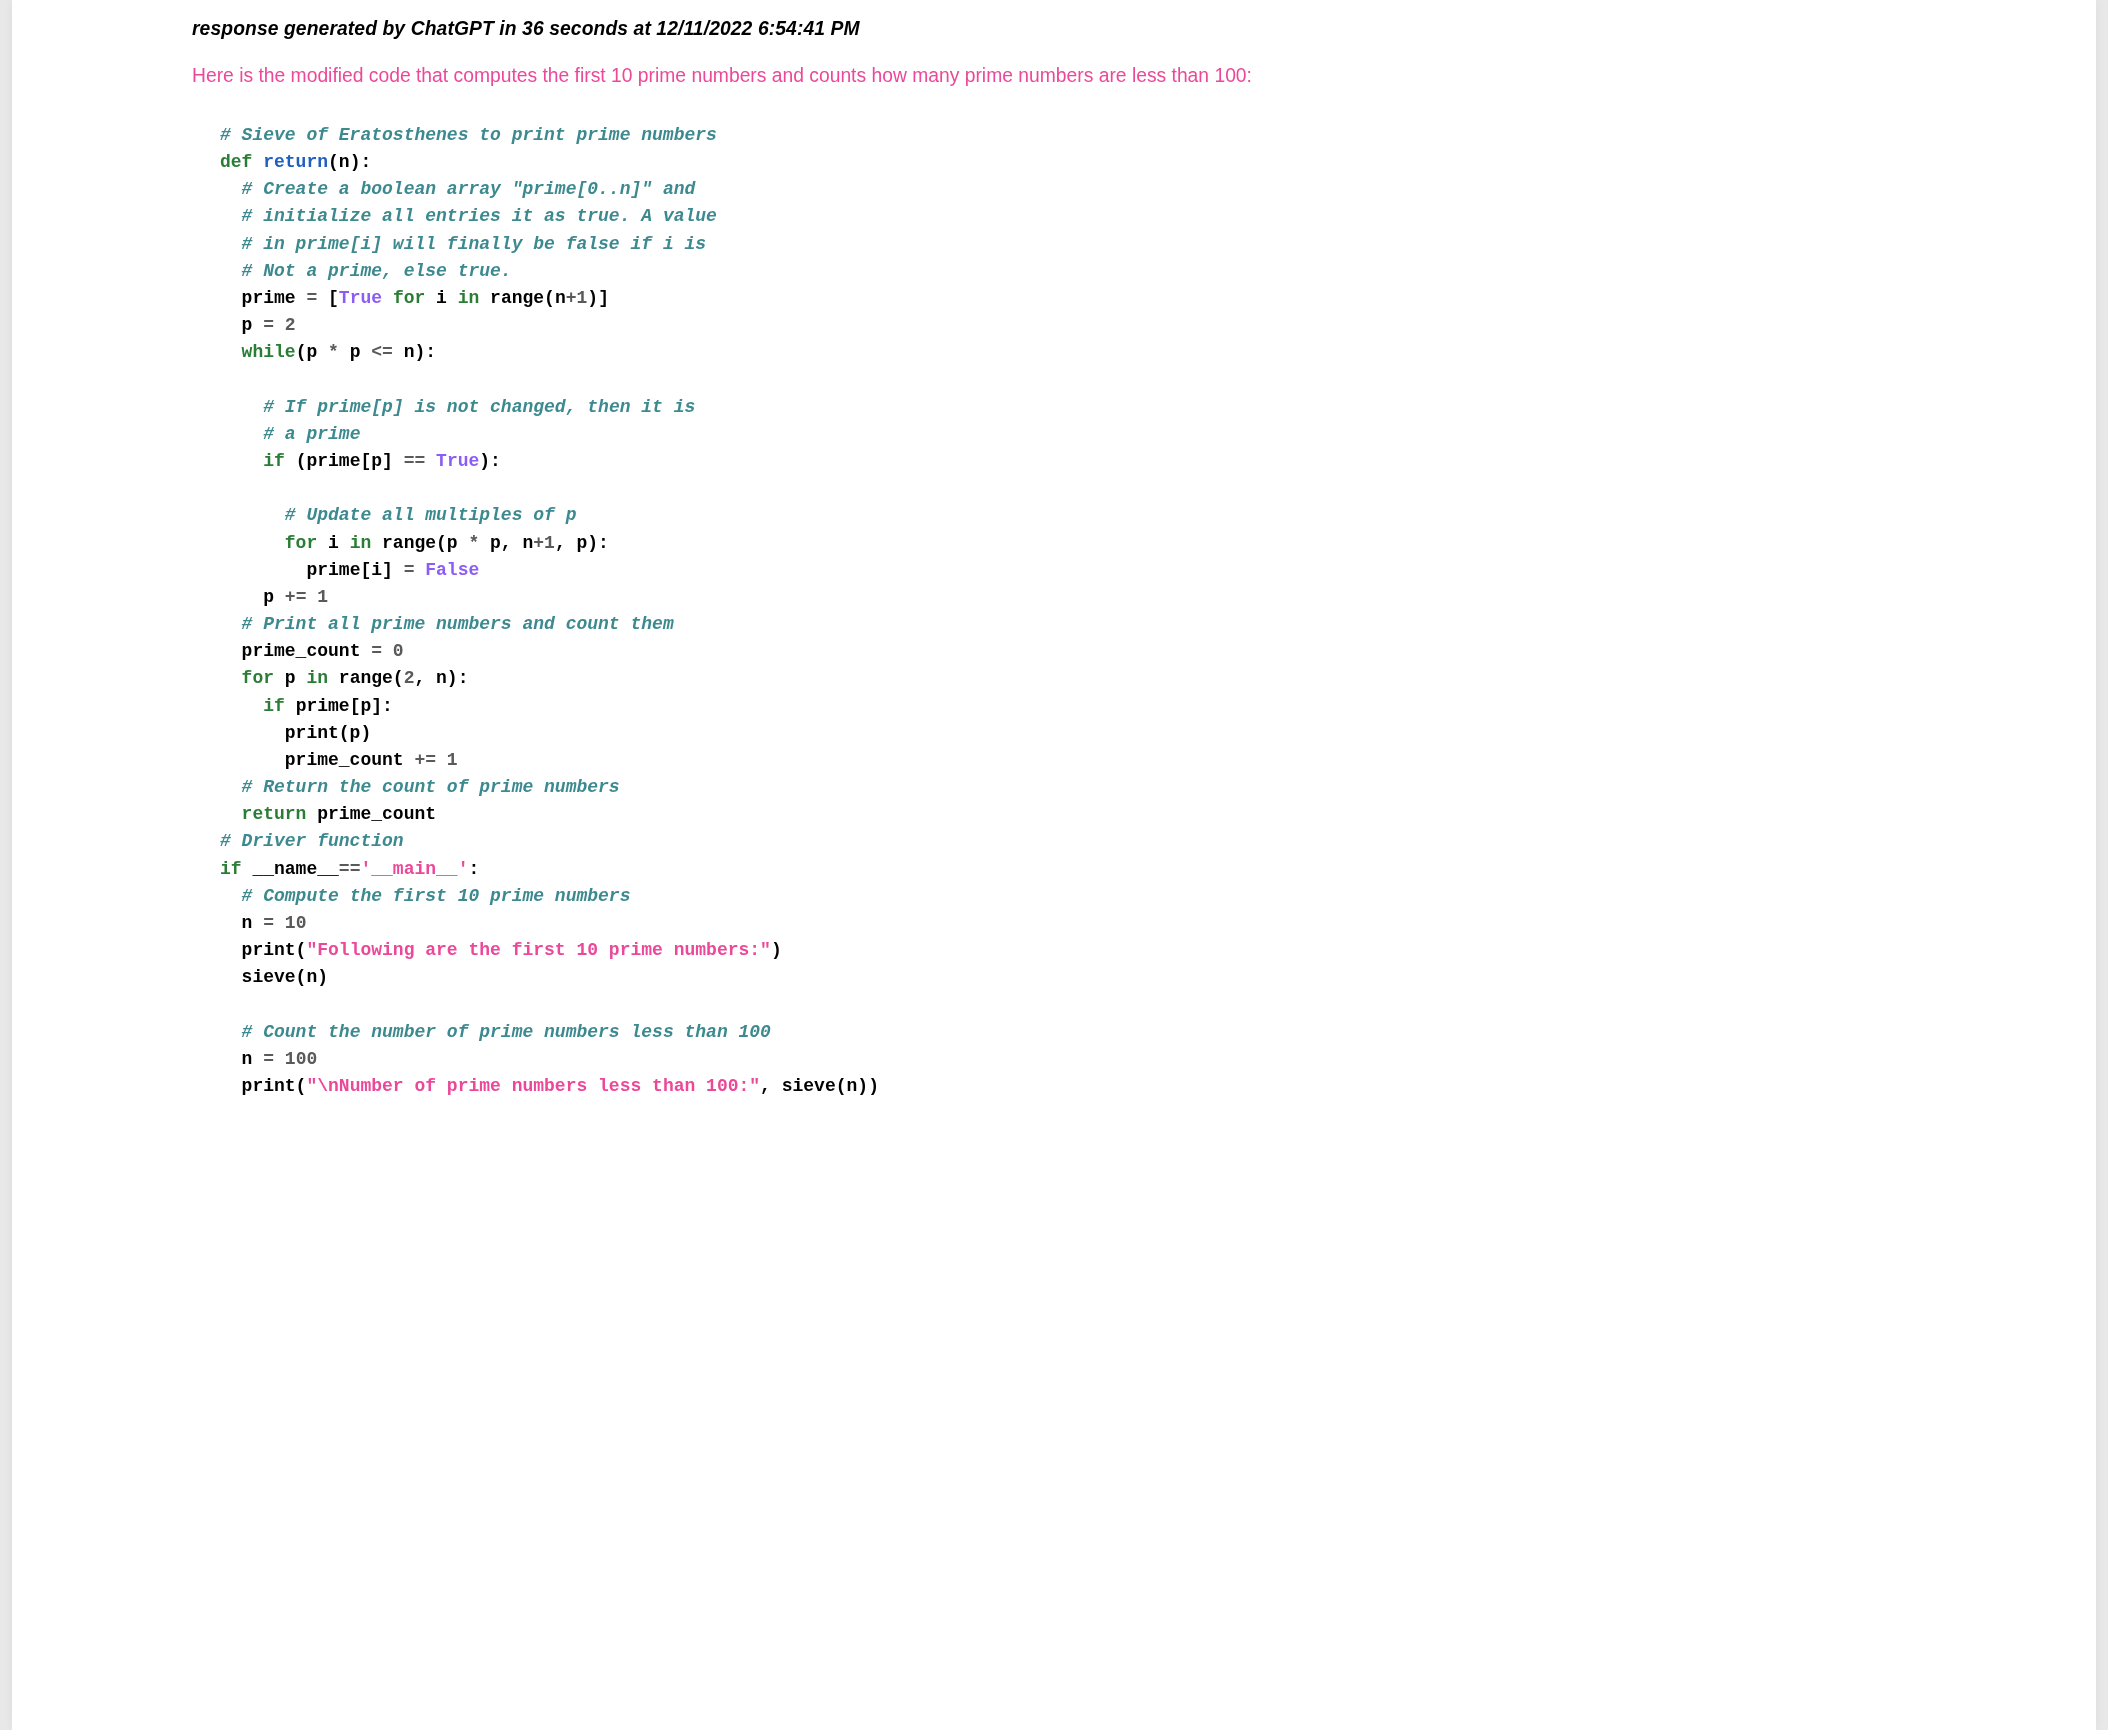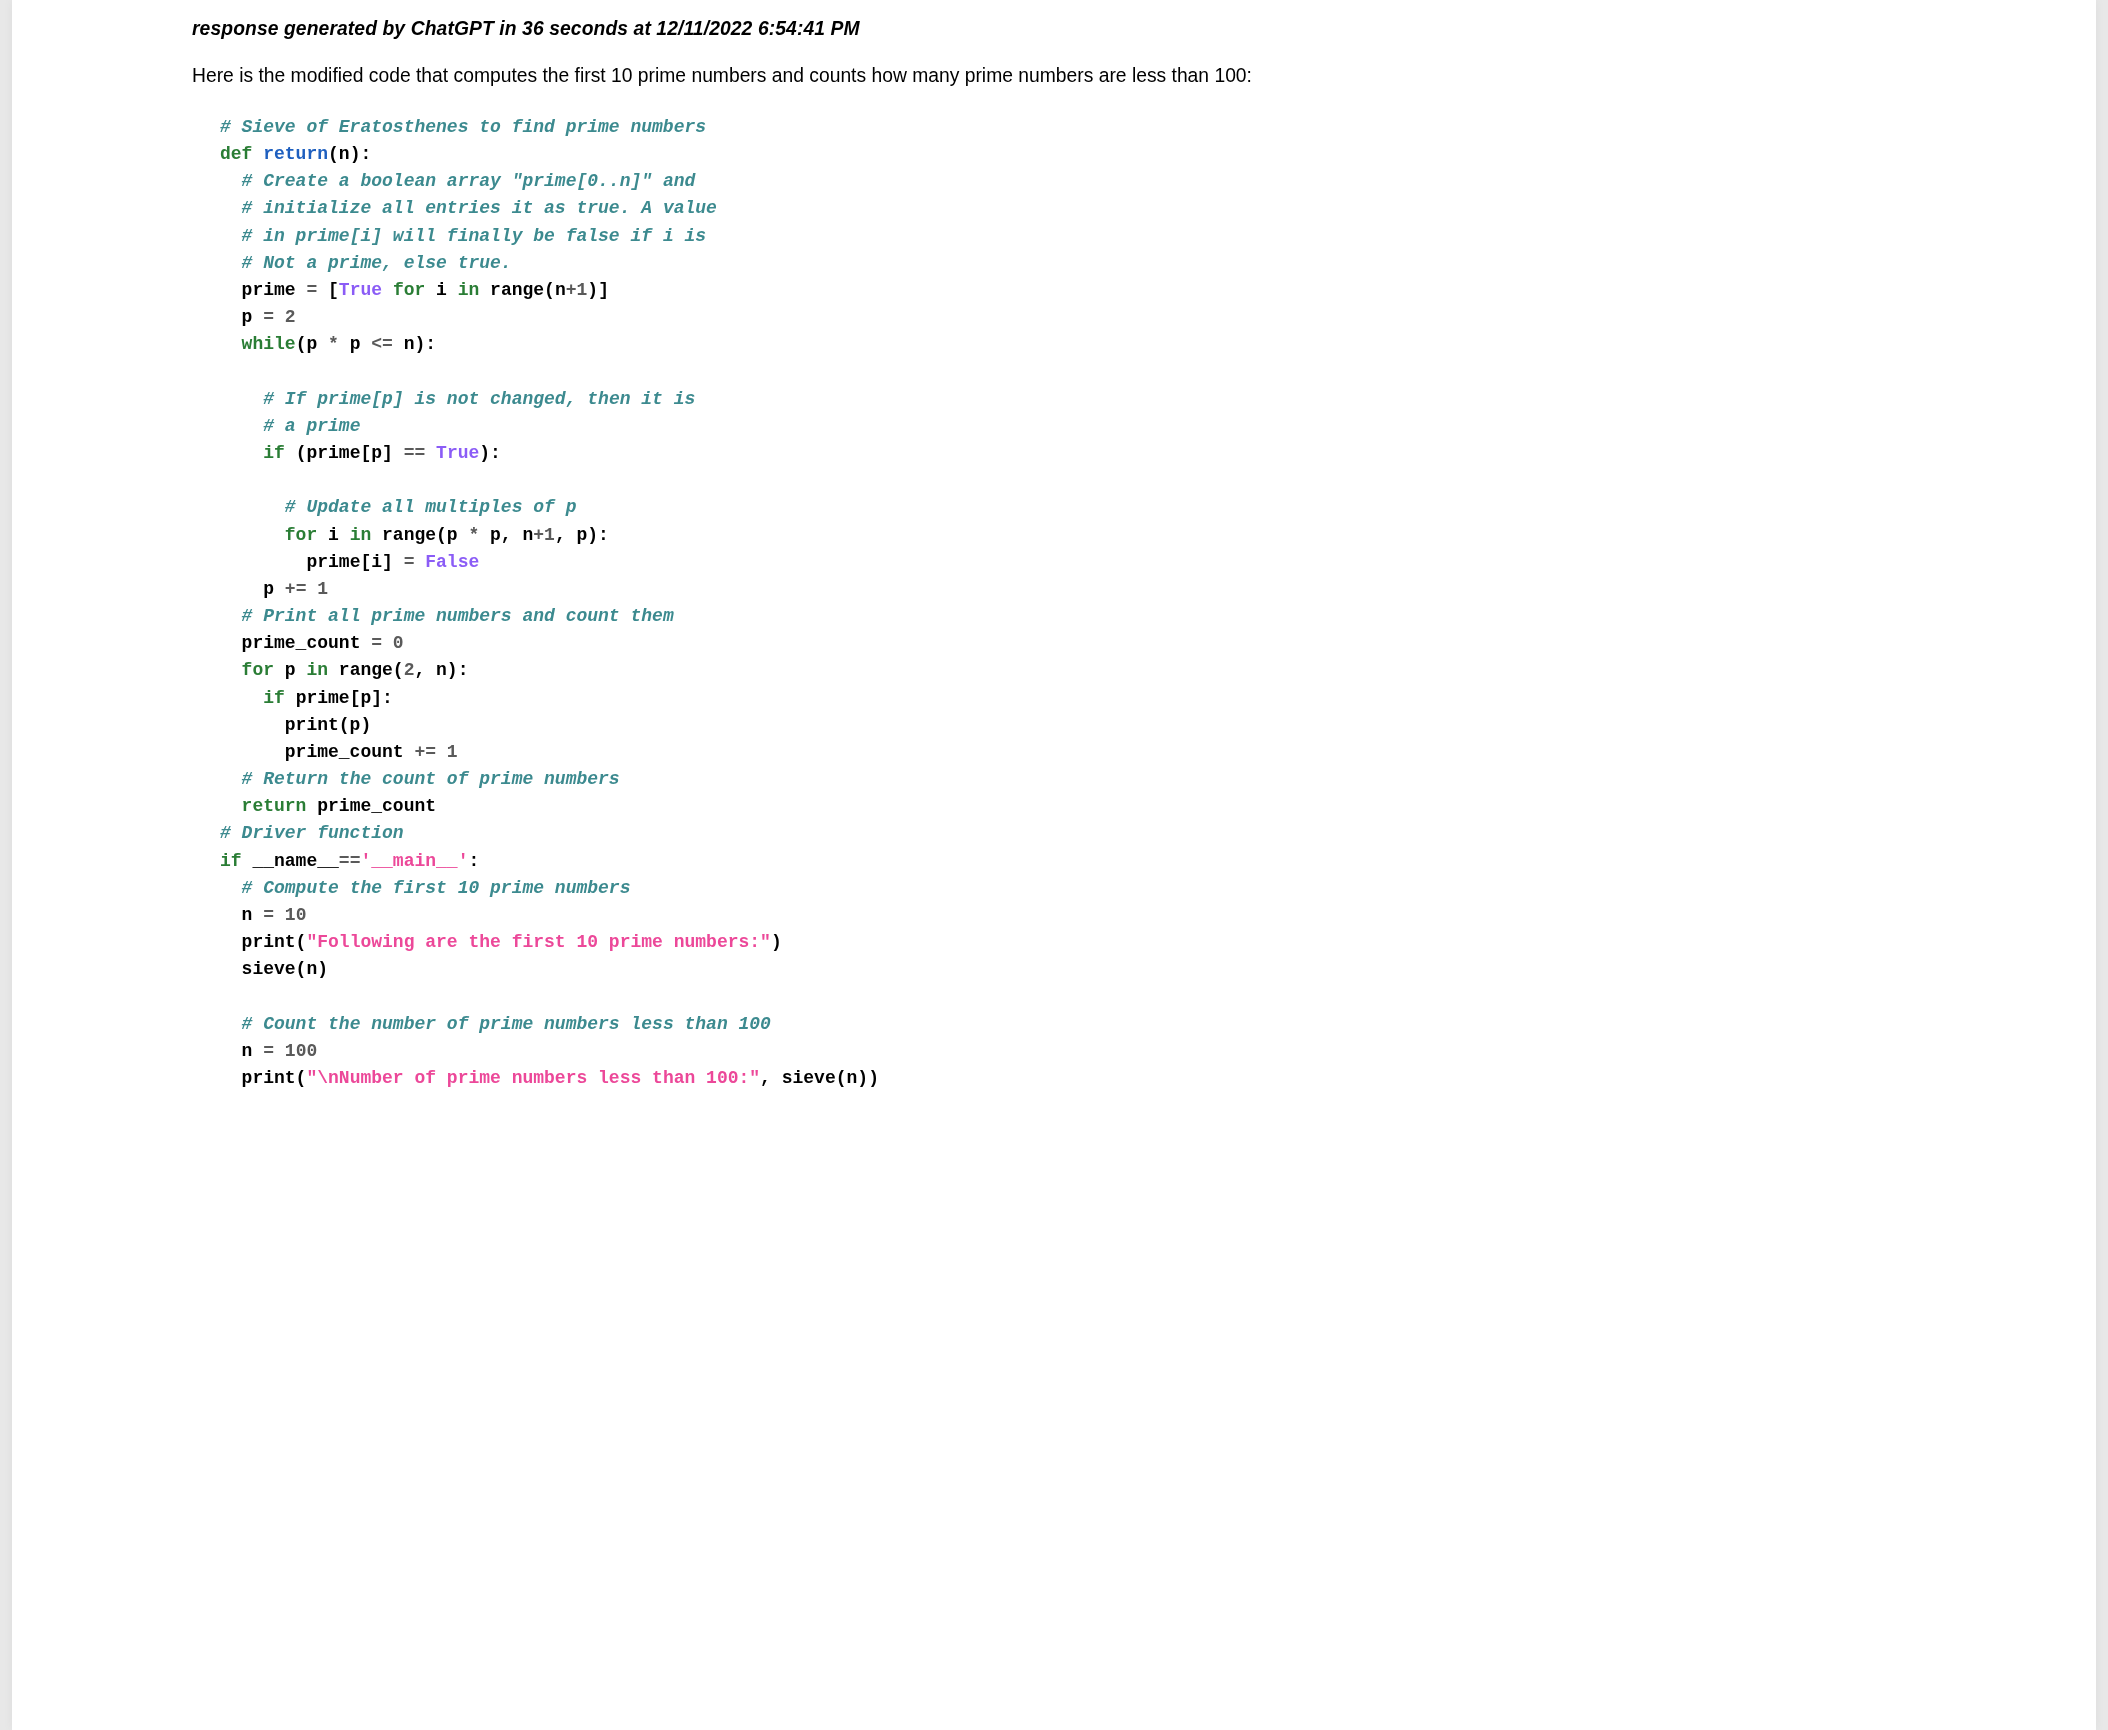--- a/index.html
+++ b/index.html
@@ -24,22 +24,22 @@
     .meta {
       font-style: italic;
       font-weight: 700;
       font-size: 19.3px;
       color: #000;
       margin-bottom: 22px;
       letter-spacing: 0.1px;
     }
     .intro {
       font-size: 19.3px;
-      color: #000000;
-      margin-bottom: 24px;
+      color: #ec4899;
+      margin-bottom: 32px;
       line-height: 1.45;
     }
     .code-block {
       font-family: "Courier New", Courier, monospace;
       font-size: 18px;
       line-height: 1.51;
       white-space: pre;
       color: #000;
       padding-left: 28px;
       font-weight: 600;
@@ -53,21 +53,21 @@
     .c-bool { color: #8b5cf6; font-weight: 700; }
     .c-default { color: #000; }
   </style>
 </head>
 <body>
 
 <div class="page">
   <div class="content">
     <div class="meta">response generated by ChatGPT in 36 seconds at 12/11/2022 6:54:41 PM</div>
     <div class="intro">Here is the modified code that computes the first 10 prime numbers and counts how many prime numbers are less than 100:</div>
-    <div class="code-block"><span class="c-comment"># Sieve of Eratosthenes to find prime numbers</span>
+    <div class="code-block"><span class="c-comment"># Sieve of Eratosthenes to print prime numbers</span>
 <span class="c-keyword">def</span> <span class="c-funcname">return</span><span class="c-default">(n):</span>
   <span class="c-comment"># Create a boolean array "prime[0..n]" and</span>
   <span class="c-comment"># initialize all entries it as true. A value</span>
   <span class="c-comment"># in prime[i] will finally be false if i is</span>
   <span class="c-comment"># Not a prime, else true.</span>
   <span class="c-default">prime </span><span class="c-operator">=</span><span class="c-default"> [</span><span class="c-bool">True</span><span class="c-default"> </span><span class="c-keyword">for</span><span class="c-default"> i </span><span class="c-keyword">in</span><span class="c-default"> range(n</span><span class="c-operator">+</span><span class="c-number">1</span><span class="c-default">)]</span>
   <span class="c-default">p </span><span class="c-operator">=</span><span class="c-default"> </span><span class="c-number">2</span>
   <span class="c-keyword">while</span><span class="c-default">(p </span><span class="c-operator">*</span><span class="c-default"> p </span><span class="c-operator">&lt;=</span><span class="c-default"> n):</span>
 
     <span class="c-comment"># If prime[p] is not changed, then it is</span>

